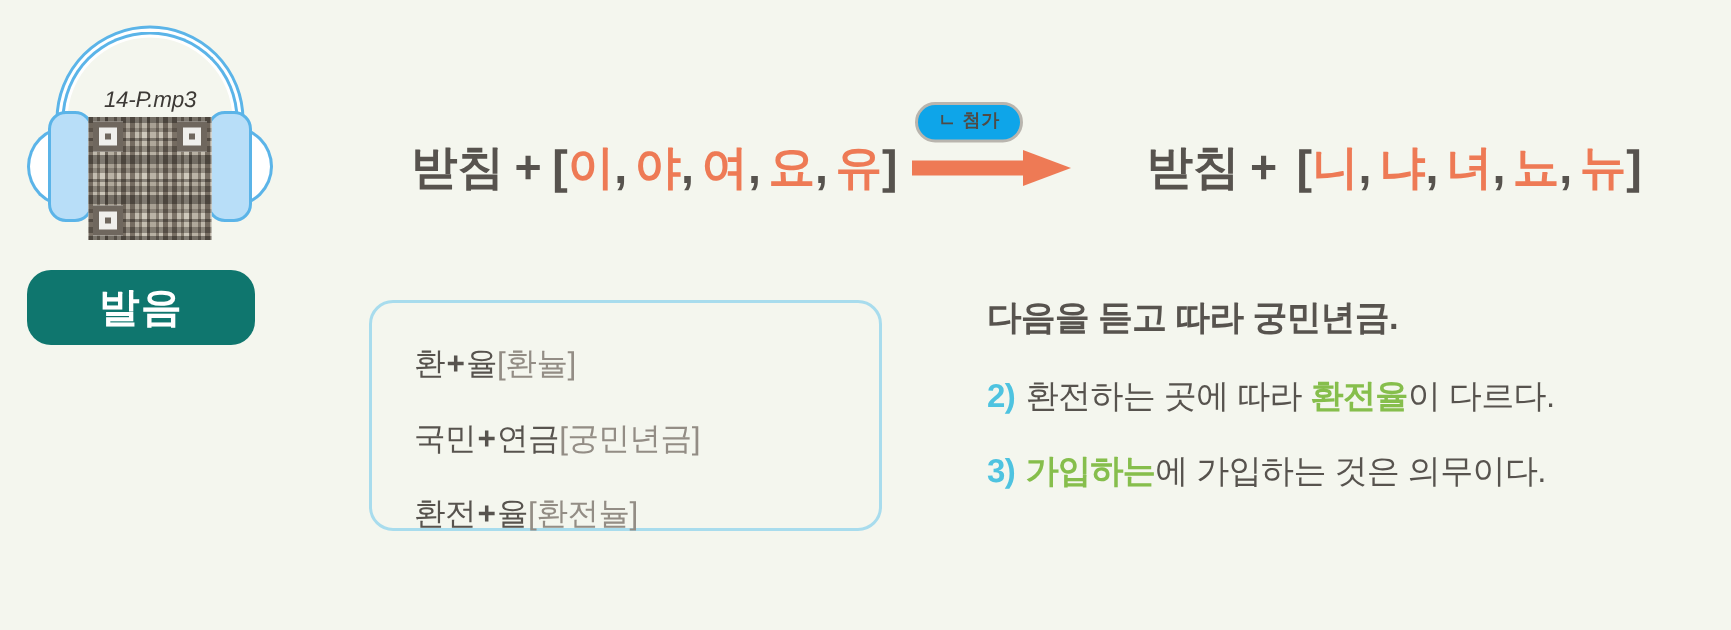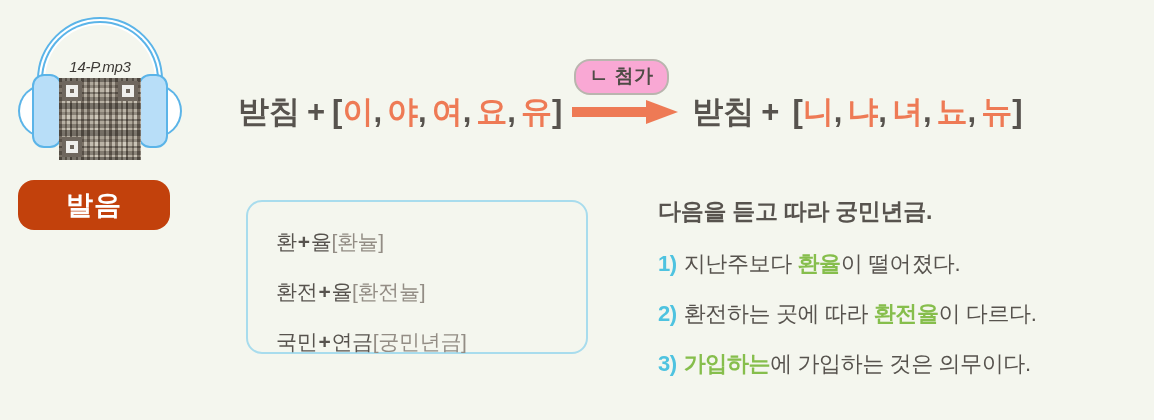--- a/index.html
+++ b/index.html
@@ -142,21 +142,21 @@
   .qr-eye.tr { right: 3px; top: 3px; }
   .qr-eye.bl { left: 3px;  bottom: 3px; }
 
   
   #pronunciation-badge {
     position: absolute;
     left: 18px;
     top: 172px;
     width: 152px;
     height: 50px;
-    background: #c2410c;
+    background: #0f766e;
     border-radius: 16px;
     display: flex;
     align-items: center;
     justify-content: center;
     color: #ffffff;
     font-size: 27px;
     font-weight: bold;
     letter-spacing: 1px;
   }
 
@@ -166,21 +166,21 @@
     left: 238px;
     top: 84px;
     height: 56px;
     display: flex;
     align-items: center;
     font-size: 31px;
     font-weight: bold;
     color: #57534e;
     white-space: nowrap;
   }
-  #rule-row .plain { color: #57534e; }
+  #rule-row .plain { color: #57534e; margin-left: 36px; }
   #rule-row .punct { color: #57534e; font-weight: bold; }
   #rule-row .accent { color: #ee7a55; font-weight: bold; }
   .vowel-list { display: inline-flex; align-items: baseline; }
   .vowel-list .sep { padding-right: 5px; }
   .sp-sm { display: inline-block; width: 7px; }
   .sp-md { display: inline-block; width: 13px; }
 
   
   #rule-arrow-wrap {
     position: relative;
@@ -188,22 +188,22 @@
     align-items: center;
     margin: 0 14px 0 10px;
   }
   #nasal-insertion-pill {
     position: absolute;
     left: 2px;
     bottom: 30px;
     padding: 2px 13px 4px 13px;
     border: 2px solid #b9b5ae;
     border-radius: 16px;
-    background: #f9a8d4;
-    font-size: 19px;
+    background: #0ea5e9;
+    font-size: 12px;
     font-weight: bold;
     color: #4f4b46;
     letter-spacing: 0.5px;
     white-space: nowrap;
   }
   #rule-arrow {
     display: block;
     width: 106px;
     height: 26px;
   }
@@ -338,35 +338,32 @@
   <span class="punct">]</span>
 </div>
 
 <div id="example-box">
 
   <div class="example-line">
     <span>환</span><span class="ex-plus">+</span><span>율</span><span class="ex-read">[환뉼]</span>
   </div>
 
   <div class="example-line">
+    <span>국민</span><span class="ex-plus">+</span><span>연금</span><span class="ex-read">[궁민년금]</span>
+  </div>
+
+  <div class="example-line">
     <span>환전</span><span class="ex-plus">+</span><span>율</span><span class="ex-read">[환전뉼]</span>
   </div>
-
-  <div class="example-line">
-    <span>국민</span><span class="ex-plus">+</span><span>연금</span><span class="ex-read">[궁민년금]</span>
-  </div>
 </div>
 
 <div id="practice-block">
 
   <div id="practice-heading">다음을 듣고 따라 궁민년금.</div>
 
-  <div class="practice-item">
-    <span class="num">1)</span><span>지난주보다 </span><span class="hl">환율</span><span>이 떨어졌다.</span>
-  </div>
 
   <div class="practice-item">
     <span class="num">2)</span><span>환전하는 곳에 따라 </span><span class="hl">환전율</span><span>이 다르다.</span>
   </div>
 
   <div class="practice-item">
     <span class="num">3)</span><span></span><span class="hl">가입하는</span><span>에 가입하는 것은 의무이다.</span>
   </div>
 </div>
 

